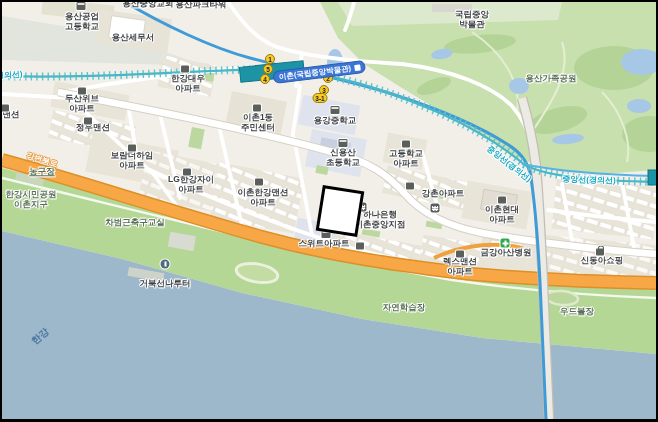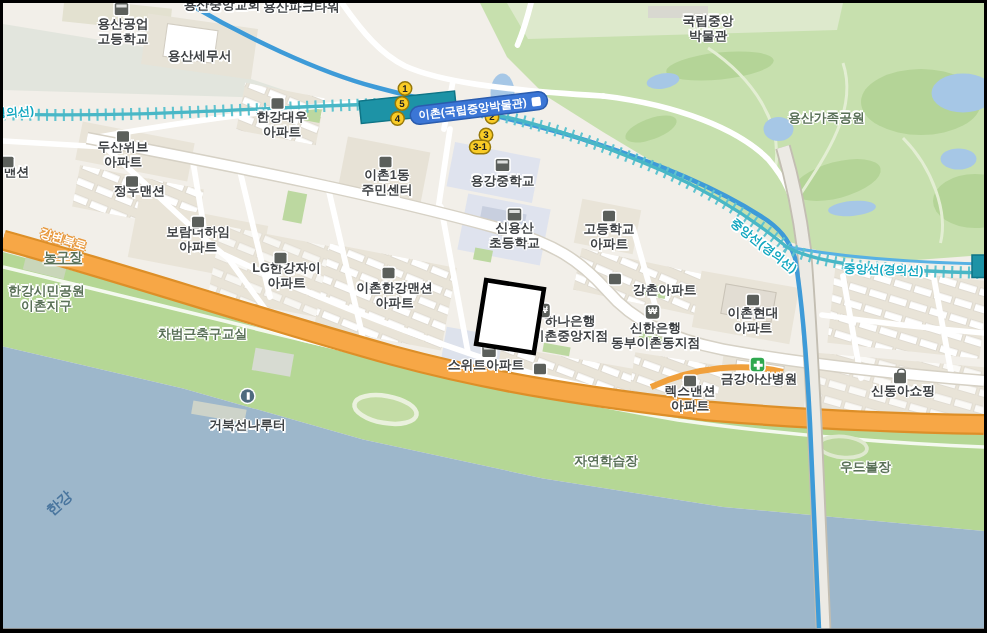--- a/index.html
+++ b/index.html
@@ -189,22 +189,20 @@
         <div class="lbl" style="left: 256px; top: 120px; transform: translate(-50%, -50%);">이촌1동
 주민센터</div>
         <div class="lbl" style="left: 333px; top: 119px; transform: translate(-50%, -50%);">용강중학교</div>
         <div class="lbl" style="left: 341px; top: 155px; transform: translate(-50%, -50%);">신용산
 초등학교</div>
         <div class="lbl" style="left: 404px; top: 156px; transform: translate(-50%, -50%);">고등학교
 아파트</div>
         <div class="lbl" style="left: 409px; top: 192px; transform: translate(-50%, -50%); margin-left: 32px;">강촌아파트</div>
         <div class="lbl" style="left: 500px; top: 212px; transform: translate(-50%, -50%);">이촌현대
 아파트</div>
-        <div class="lbl" style="left: 435px; top: 222px; transform: translate(-50%, -50%);">신한은행
-동부이촌동지점</div>
         <div class="lbl" style="left: 378px; top: 217px; transform: translate(-50%, -50%);">하나은행
 이촌중앙지점</div>
         <div class="lbl" style="left: 322px; top: 242px; transform: translate(-50%, -50%);">스위트아파트</div>
         <div class="lbl" style="left: 504px; top: 251px; transform: translate(-50%, -50%);">금강아산병원</div>
         <div class="lbl" style="left: 458px; top: 265px; transform: translate(-50%, -50%); font-family: Liberation Mono, monospace;">렉스맨션
 아파트</div>
         <div class="lbl" style="left: 600px; top: 259px; transform: translate(-50%, -50%);">신동아쇼핑</div>
         <div class="lbl" style="left: 470px; top: 17px; transform: translate(-50%, -50%);">국립중앙
 박물관</div>
         <div class="lbl park" style="left: 549px; top: 77px; transform: translate(-50%, -50%);">용산가족공원</div>

